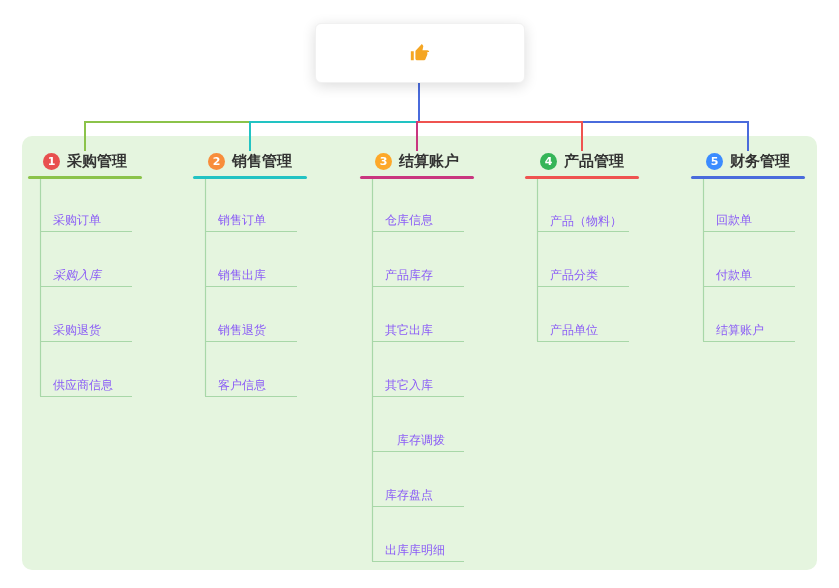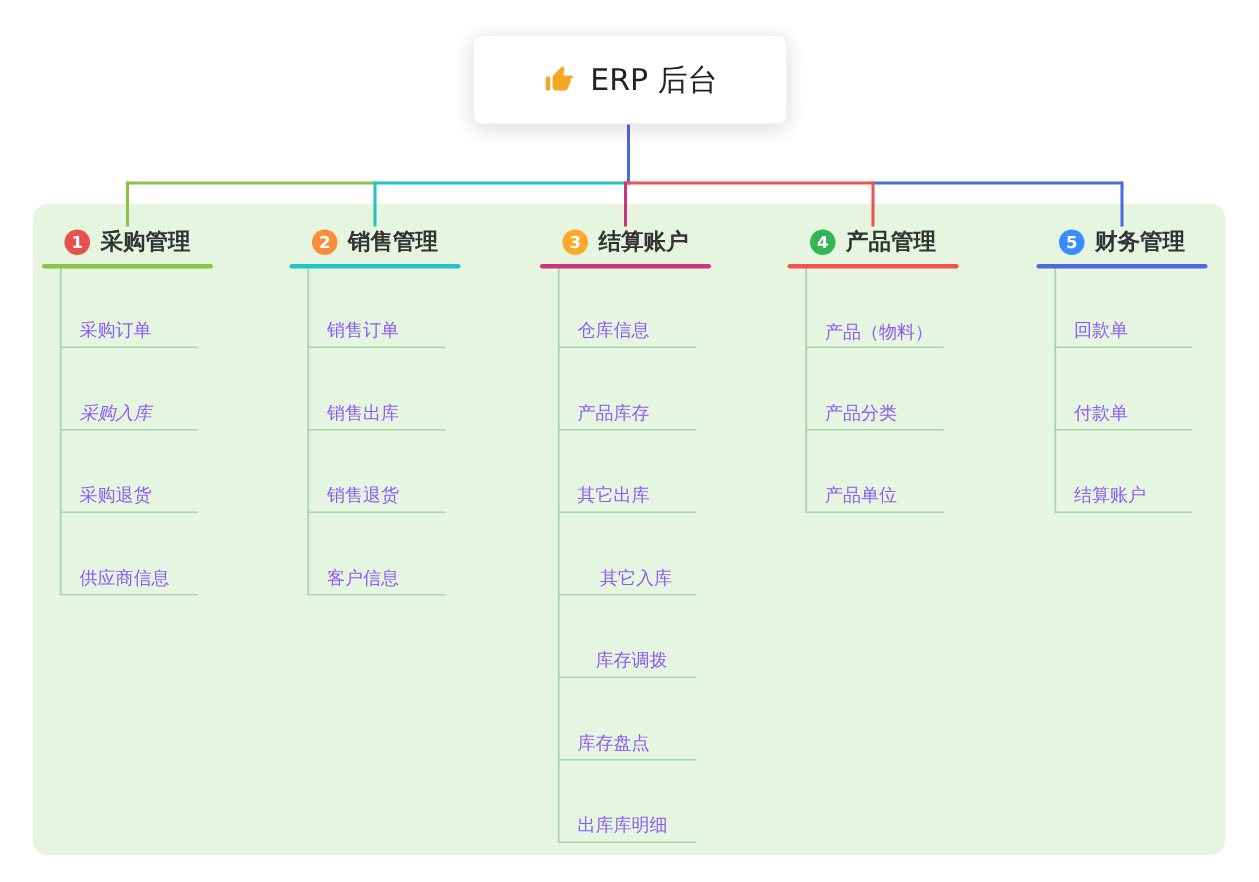--- a/index.html
+++ b/index.html
@@ -44,21 +44,20 @@
       <line x1="537.5" y1="178" x2="537.5" y2="341" stroke="#a8d7a8" stroke-width="1.2"></line>
       <line x1="748" y1="121" x2="748" y2="151" stroke="#4a6bdc" stroke-width="2"></line>
       <line x1="703.5" y1="178" x2="703.5" y2="341" stroke="#a8d7a8" stroke-width="1.2"></line>
     </svg>
   <div class="root-node">
     <span class="thumb-icon">
       <svg viewBox="0 0 24 24" width="22" height="22" id="thumbSvg" fill="#f5a623">
         <path d="M2 10h3.2v10H2zM22 11c0-1.1-.9-2-2-2h-5.3l.9-4.1c.1-.5-.05-1.05-.45-1.45L14 2.3 7.6 8.9c-.4.4-.6.9-.6 1.4V18c0 1.1.9 2 2 2h7.1c.8 0 1.5-.47 1.82-1.2l2.0-4.8c.05-.23.08-.47.08-.7V11z"></path>
       </svg>
     </span>
-    <span>ERP 后台</span>
   </div>
   <div id="branches">
       <div class="branch-label" style="left: 15px; top: 150px;">
         <div class="badge" style="background: rgb(232, 80, 79);">1</div>
         <div class="">采购管理</div>
       </div>
       <div class="parent-underline" style="left: 28px; top: 176px; width: 114px; background: rgb(139, 195, 74);"></div>
       <div class="child-label" style="left: 53px; top: 212px;">采购订单</div>
       <div class="child-underline" style="left: 40px; top: 231px; width: 92px; background: rgb(168, 215, 168);"></div>
       <div class="child-label" style="left: 53px; top: 267px; font-style: italic;">采购入库</div>
@@ -84,21 +83,21 @@
         <div class="badge" style="background: rgb(253, 168, 41);">3</div>
         <div class="">结算账户</div>
       </div>
       <div class="parent-underline" style="left: 360px; top: 176px; width: 114px; background: rgb(201, 54, 127);"></div>
       <div class="child-label" style="left: 385px; top: 212px;">仓库信息</div>
       <div class="child-underline" style="left: 372px; top: 231px; width: 92px; background: rgb(168, 215, 168);"></div>
       <div class="child-label" style="left: 385px; top: 267px;">产品库存</div>
       <div class="child-underline" style="left: 372px; top: 286px; width: 92px; background: rgb(168, 215, 168);"></div>
       <div class="child-label" style="left: 385px; top: 322px;">其它出库</div>
       <div class="child-underline" style="left: 372px; top: 341px; width: 92px; background: rgb(168, 215, 168);"></div>
-      <div class="child-label" style="left: 400px; top: 377px;">其它入库</div>
+      <div class="child-label" style="left: 385px; top: 377px;">其它入库</div>
       <div class="child-underline" style="left: 372px; top: 396px; width: 92px; background: rgb(168, 215, 168);"></div>
       <div class="child-label" style="left: 397px; top: 432px;">库存调拨</div>
       <div class="child-underline" style="left: 372px; top: 451px; width: 92px; background: rgb(168, 215, 168);"></div>
       <div class="child-label" style="left: 385px; top: 487px;">库存盘点</div>
       <div class="child-underline" style="left: 372px; top: 506px; width: 92px; background: rgb(168, 215, 168);"></div>
       <div class="child-label" style="left: 385px; top: 542px;">出库库明细</div>
       <div class="child-underline" style="left: 372px; top: 561px; width: 92px; background: rgb(168, 215, 168);"></div>
       <div class="branch-label" style="left: 512px; top: 150px;">
         <div class="badge" style="background: rgb(53, 181, 88);">4</div>
         <div class="">产品管理</div>

